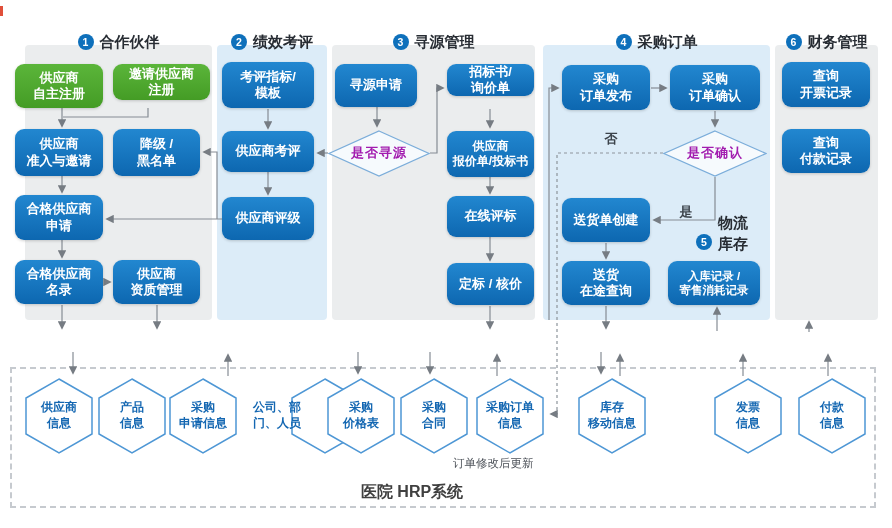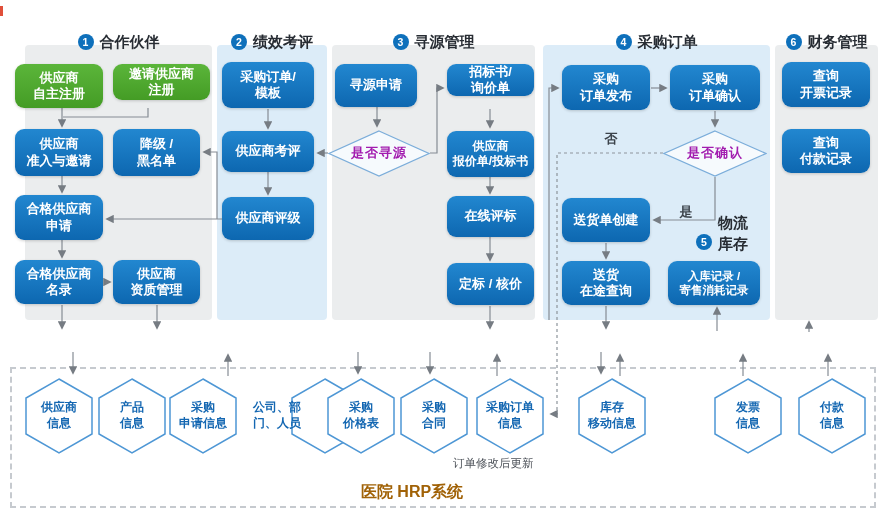--- a/index.html
+++ b/index.html
@@ -32,21 +32,21 @@
   .hex{position:absolute;z-index:3;}
   .hlabel{position:absolute;inset:0;display:flex;align-items:center;justify-content:center;
           text-align:center;font-size:12px;font-weight:700;color:#1467b2;line-height:1.3;white-space:pre-line;}
   .hshape{fill:#ffffff;stroke:#4e97d5;stroke-width:1.5;}
   .edge-label{position:absolute;font-size:13px;font-weight:600;color:#3c434b;z-index:3;width:22px;text-align:center;}
   #interface-bar{position:absolute;left:10px;top:332px;width:866px;height:19px;background:#dbe8f6;
                  border:1px solid #aec2d8;border-radius:10px;z-index:1;display:flex;align-items:center;
                  justify-content:center;padding-right:118px;font-size:12.5px;font-weight:700;color:#46566b;}
   #hrp-box{position:absolute;left:10px;top:367px;width:866px;height:141px;border:2px dashed #c6cacf;z-index:0;}
   #hrp-label{position:absolute;left:350px;top:482px;width:124px;text-align:center;font-size:16px;
-             font-weight:700;color:#a16207;z-index:3;}
+             font-weight:700;color:#404040;z-index:3;}
   #hrp-note{position:absolute;left:453px;top:456px;width:120px;text-align:left;font-size:11.5px;
             color:#4c5158;z-index:3;}
   #red-tick{position:absolute;left:0;top:6px;width:3px;height:10px;background:#e04f3a;z-index:4;}
 </style>
 </head>
 <body>
 
 <div id="stage">
   <div id="red-tick"></div>
 
@@ -137,21 +137,21 @@
     <div class="node blue" style="left: 15px; top: 129px; width: 88px; height: 47px;">供应商
 准入与邀请</div>
     <div class="node blue" style="left: 113px; top: 129px; width: 87px; height: 47px;">降级 /
 黑名单</div>
     <div class="node blue" style="left: 15px; top: 195px; width: 88px; height: 45px;">合格供应商
 申请</div>
     <div class="node blue" style="left: 15px; top: 260px; width: 88px; height: 44px;">合格供应商
 名录</div>
     <div class="node blue" style="left: 113px; top: 260px; width: 87px; height: 44px;">供应商
 资质管理</div>
-    <div class="node blue" style="left: 222px; top: 62px; width: 92px; height: 46px;">采购订单/
+    <div class="node blue" style="left: 222px; top: 62px; width: 92px; height: 46px;">考评指标/
 模板</div>
     <div class="node blue" style="left: 222px; top: 131px; width: 92px; height: 41px;">供应商考评</div>
     <div class="node blue" style="left: 222px; top: 197px; width: 92px; height: 43px;">供应商评级</div>
     <div class="node blue" style="left: 335px; top: 64px; width: 82px; height: 43px;">寻源申请</div>
     <div class="node blue" style="left: 447px; top: 64px; width: 87px; height: 32px;">招标书/
 询价单</div>
     <div class="node blue" style="left: 447px; top: 131px; width: 87px; height: 46px; font-size: 12px;">供应商
 报价单/投标书</div>
     <div class="node blue" style="left: 447px; top: 196px; width: 87px; height: 41px;">在线评标</div>
     <div class="node blue" style="left: 447px; top: 263px; width: 87px; height: 42px;">定标 / 核价</div>

